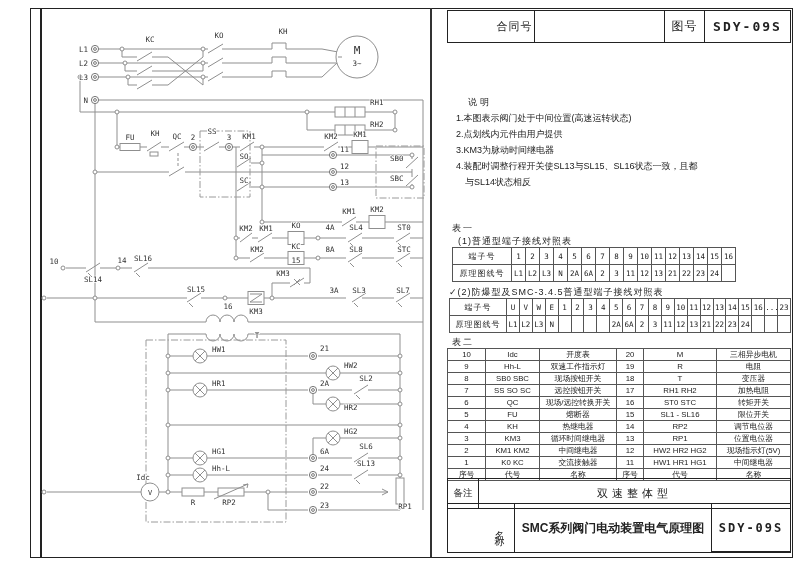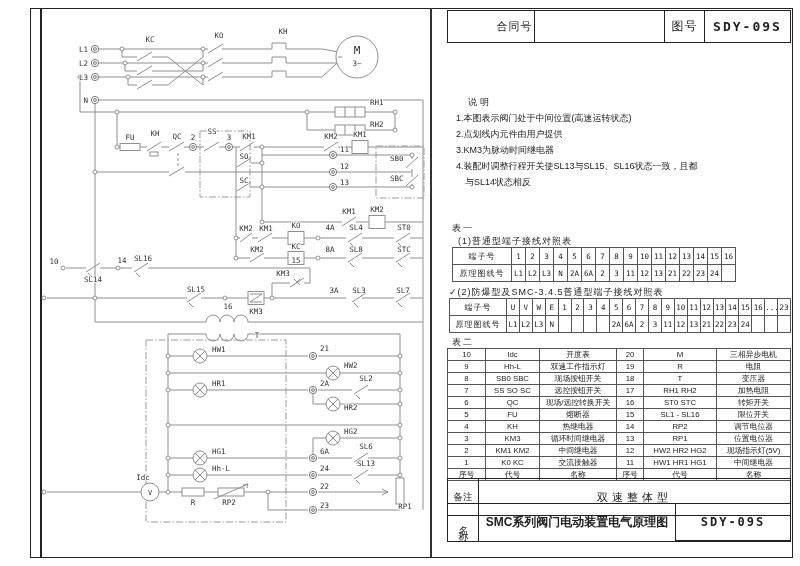--- a/index.html
+++ b/index.html
@@ -33,24 +33,24 @@
   .t2wrap{left:449px;top:298px;width:342px;}
   .t2 td:first-child{width:56px;}
   .t3wrap{left:447px;top:348px;width:344px;}
   .t3 td{height:10.5px;font-size:7.8px;}
   .t3 td:nth-child(1){width:37px;}
   .t3 td:nth-child(2){width:53px;}
   .t3 td:nth-child(3){width:76px;}
   .t3 td:nth-child(4){width:26px;}
   .t3 td:nth-child(5){width:72px;}
   
-  .remark{left:447px;top:478px;width:344px;height:38px;display:flex;border:1.5px solid #222;box-sizing:border-box;}
+  .remark{left:447px;top:478px;width:344px;height:31px;display:flex;border:1.5px solid #222;box-sizing:border-box;}
   .remark>.lab{width:30px;border-right:1.5px solid #222;display:flex;align-items:center;justify-content:center;font-size:9.5px;}
   .remark>.val{flex:1;display:flex;align-items:center;justify-content:center;font-size:11px;letter-spacing:4px;}
-  .nameblk{left:447px;top:503px;width:344px;height:39px;display:flex;border:1.5px solid #222;box-sizing:border-box;}
+  .nameblk{left:447px;top:503px;width:344px;height:50px;display:flex;border:1.5px solid #222;box-sizing:border-box;padding-left:36px;}
   .nameblk .lab{width:30px;border-right:1.5px solid #222;display:flex;align-items:center;justify-content:center;
     font-size:10px;writing-mode:vertical-rl;letter-spacing:6px;}
   .nameblk .main{width:196px;border-right:1.5px solid #222;display:flex;align-items:center;justify-content:center;
     font-size:12px;font-weight:bold;white-space:nowrap;}
   .nameblk .right{flex:1;display:flex;flex-direction:column;}
   .nameblk .rnum{flex:1.1;border-bottom:1.5px solid #222;display:flex;align-items:center;justify-content:center;
     font-size:12px;font-weight:bold;letter-spacing:2px;font-family:"DejaVu Sans Mono",monospace;}
   .nameblk .rcomp{flex:1;display:flex;align-items:center;justify-content:center;font-size:8.5px;letter-spacing:.5px;}
 </style>
 </head>

